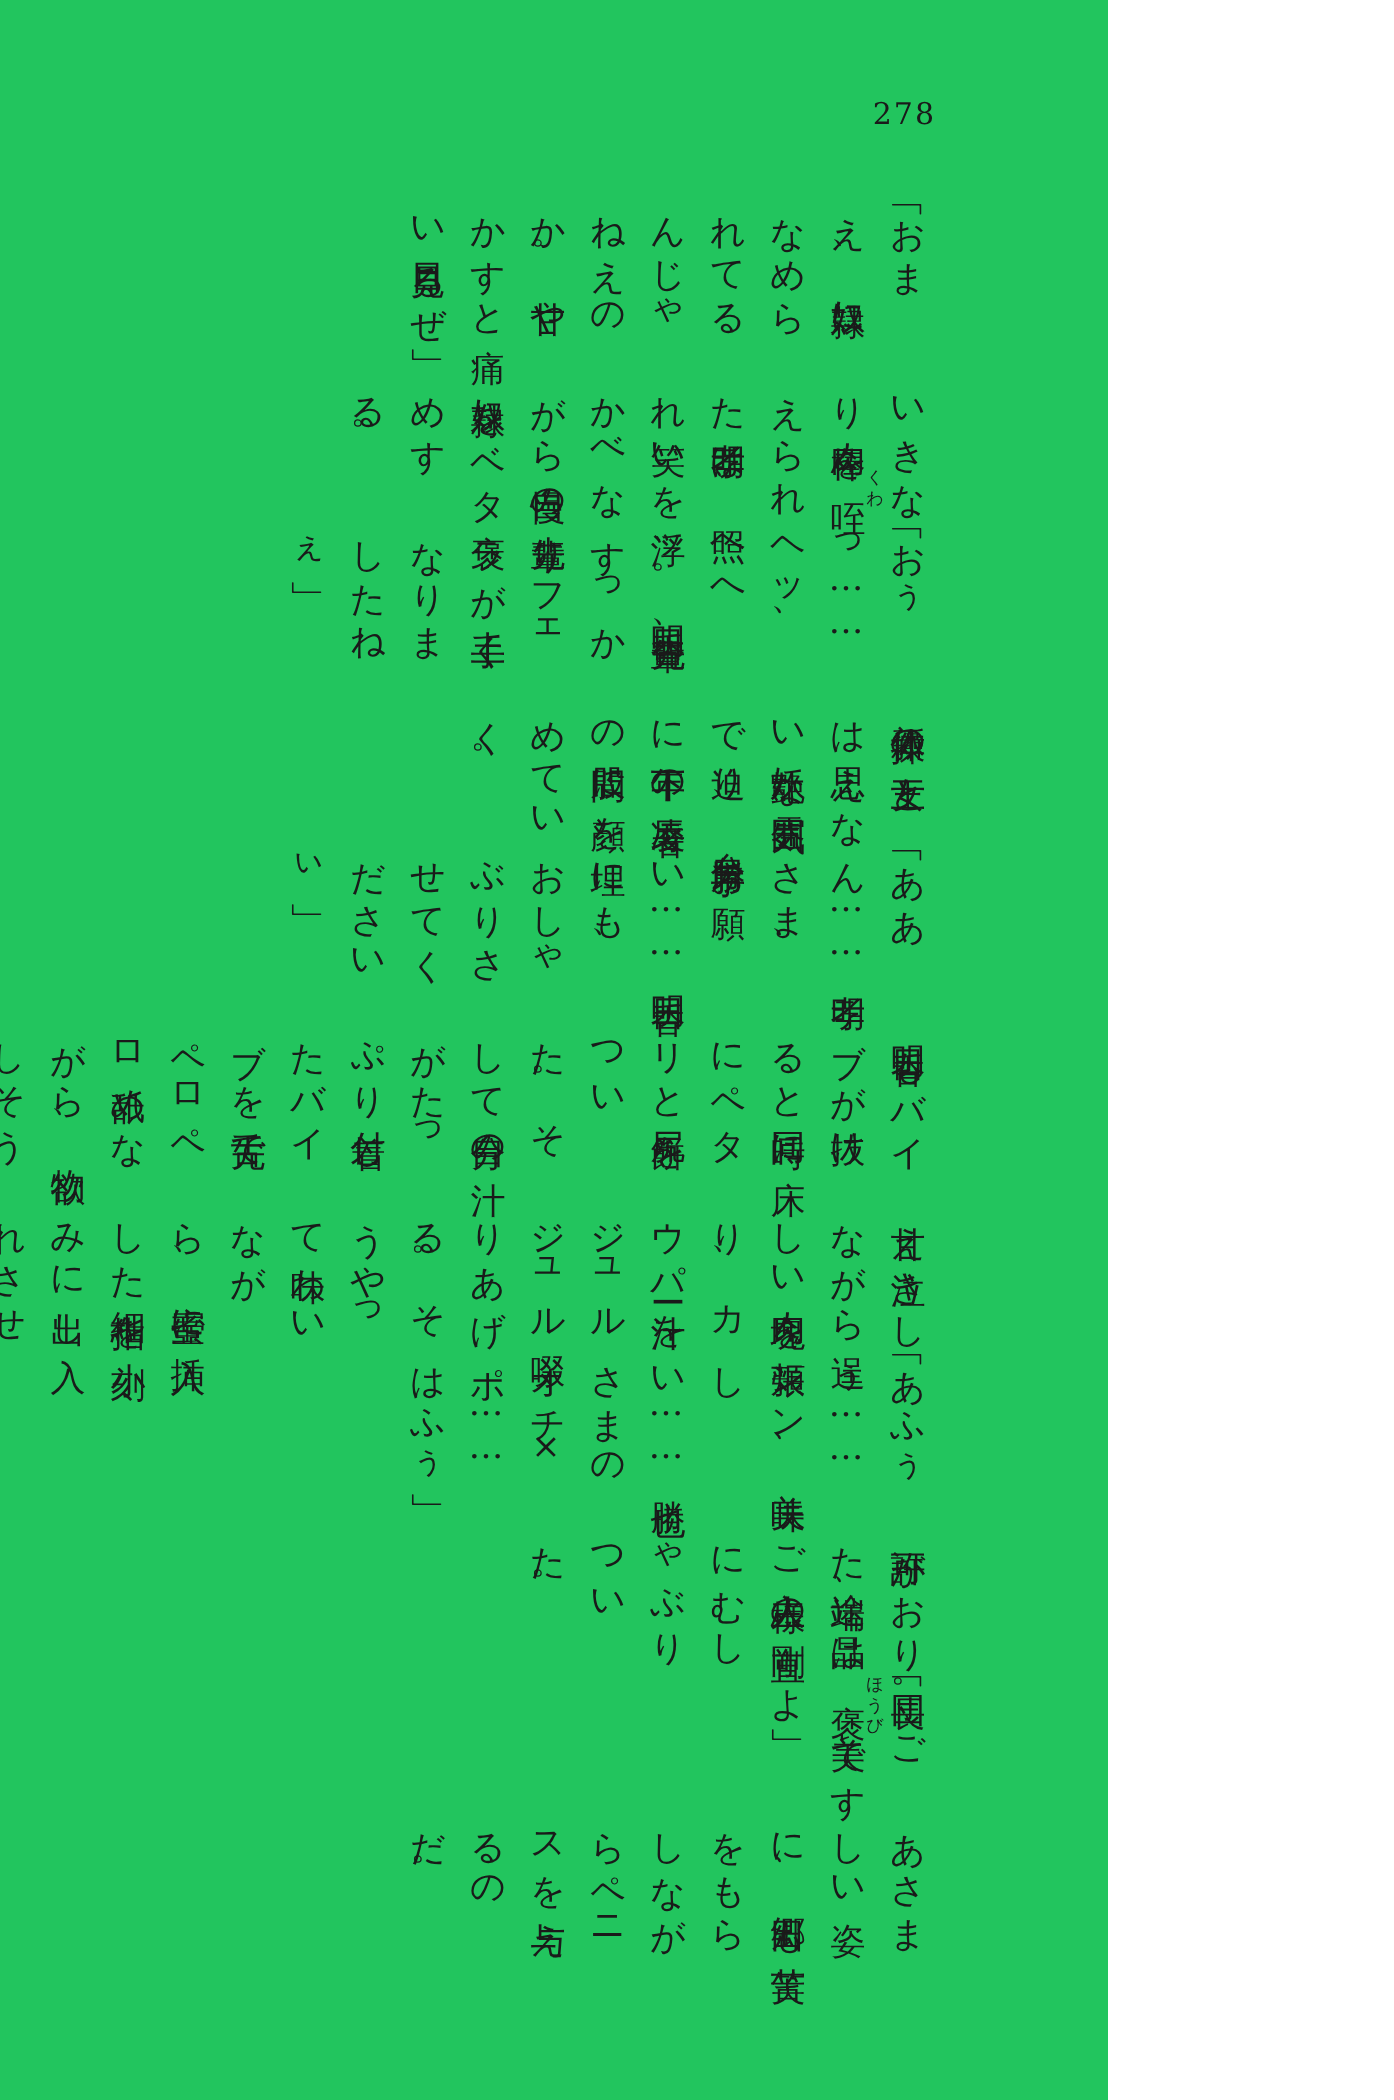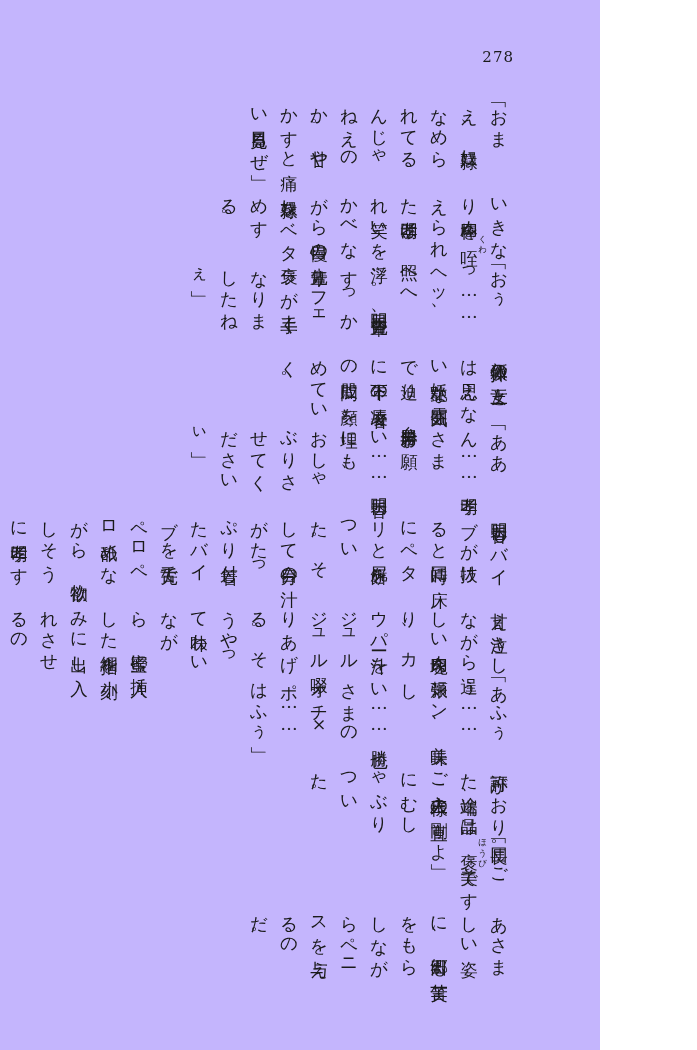--- a/index.html
+++ b/index.html
@@ -10,23 +10,23 @@
   body {
     width: 697px;
     height: 1050px;
     overflow: hidden;
     font-family: "DejaVu Serif", "Liberation Serif", serif;
     color: #1a1a1a;
   }
 
   .page {
     position: relative;
-    width: 600px;
+    width: 554px;
     height: 1050px;
-    background: #c4b5fd;
+    background: #22c55e;
     box-sizing: border-box;
   }
 
   .page-number {
     position: absolute;
     top: 48px;
     right: 86px;
     font-size: 15px;
     letter-spacing: 1px;
     color: #1a1a1a;

